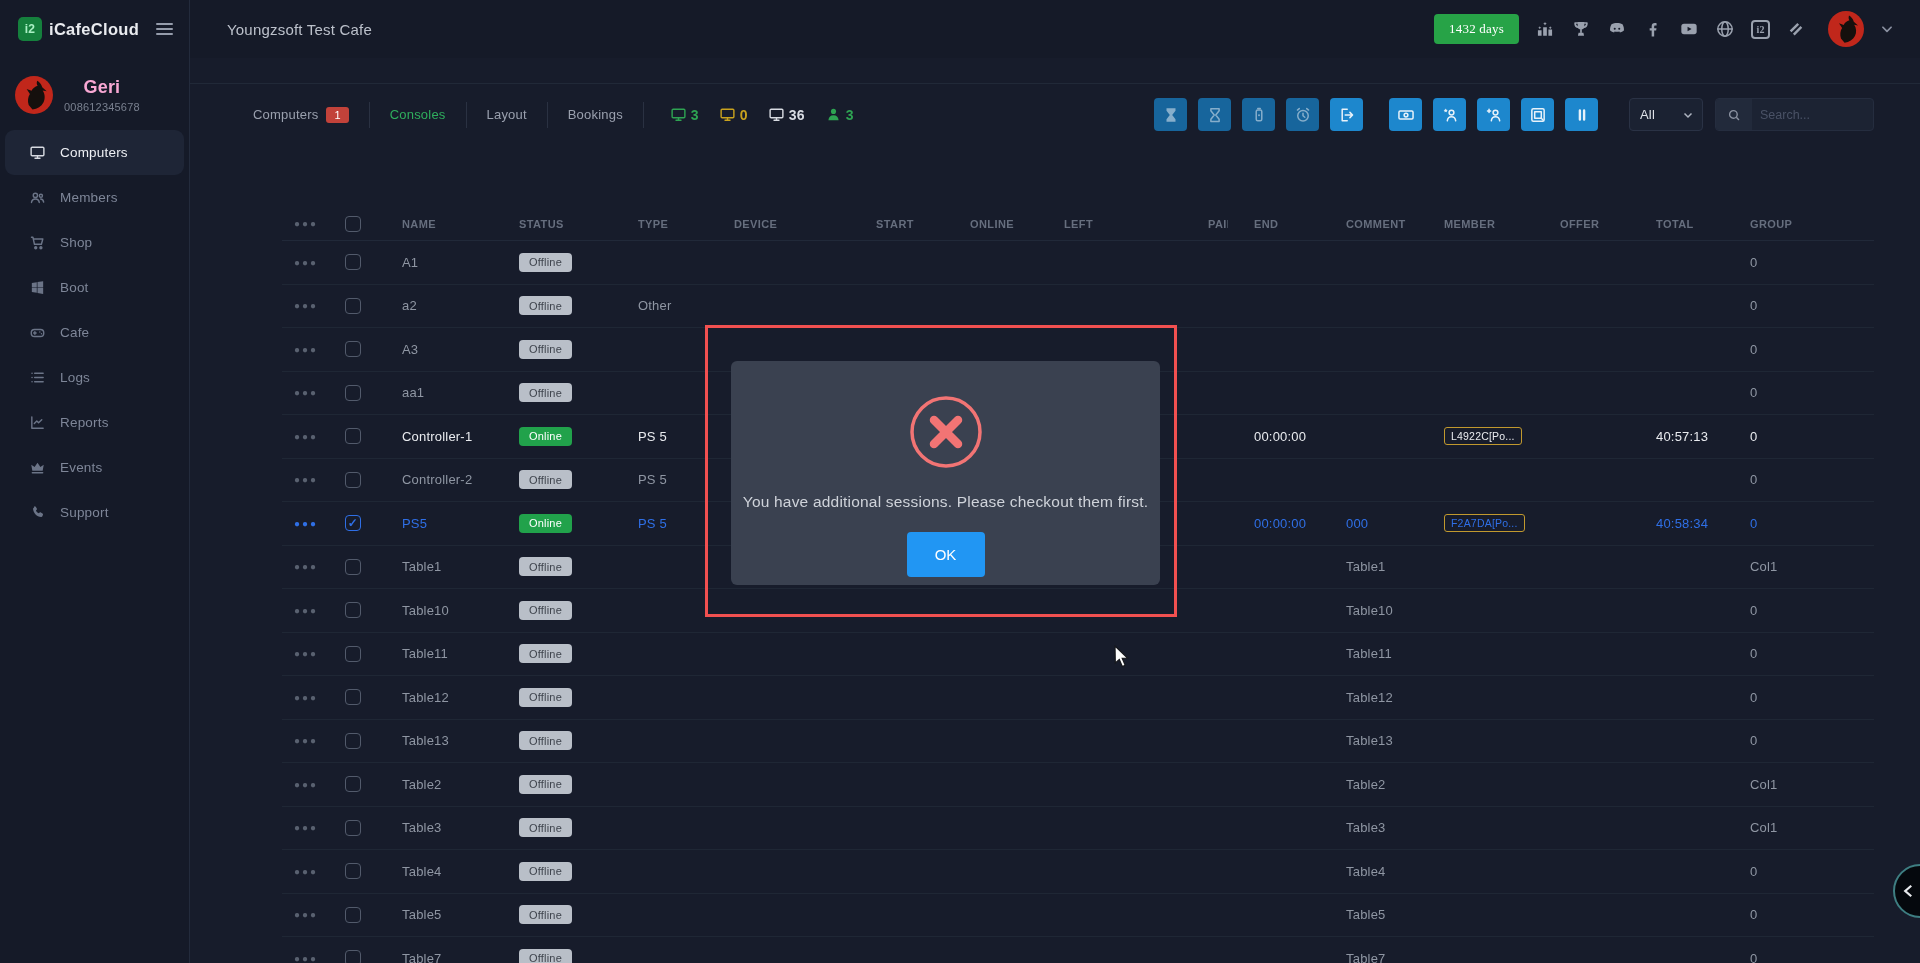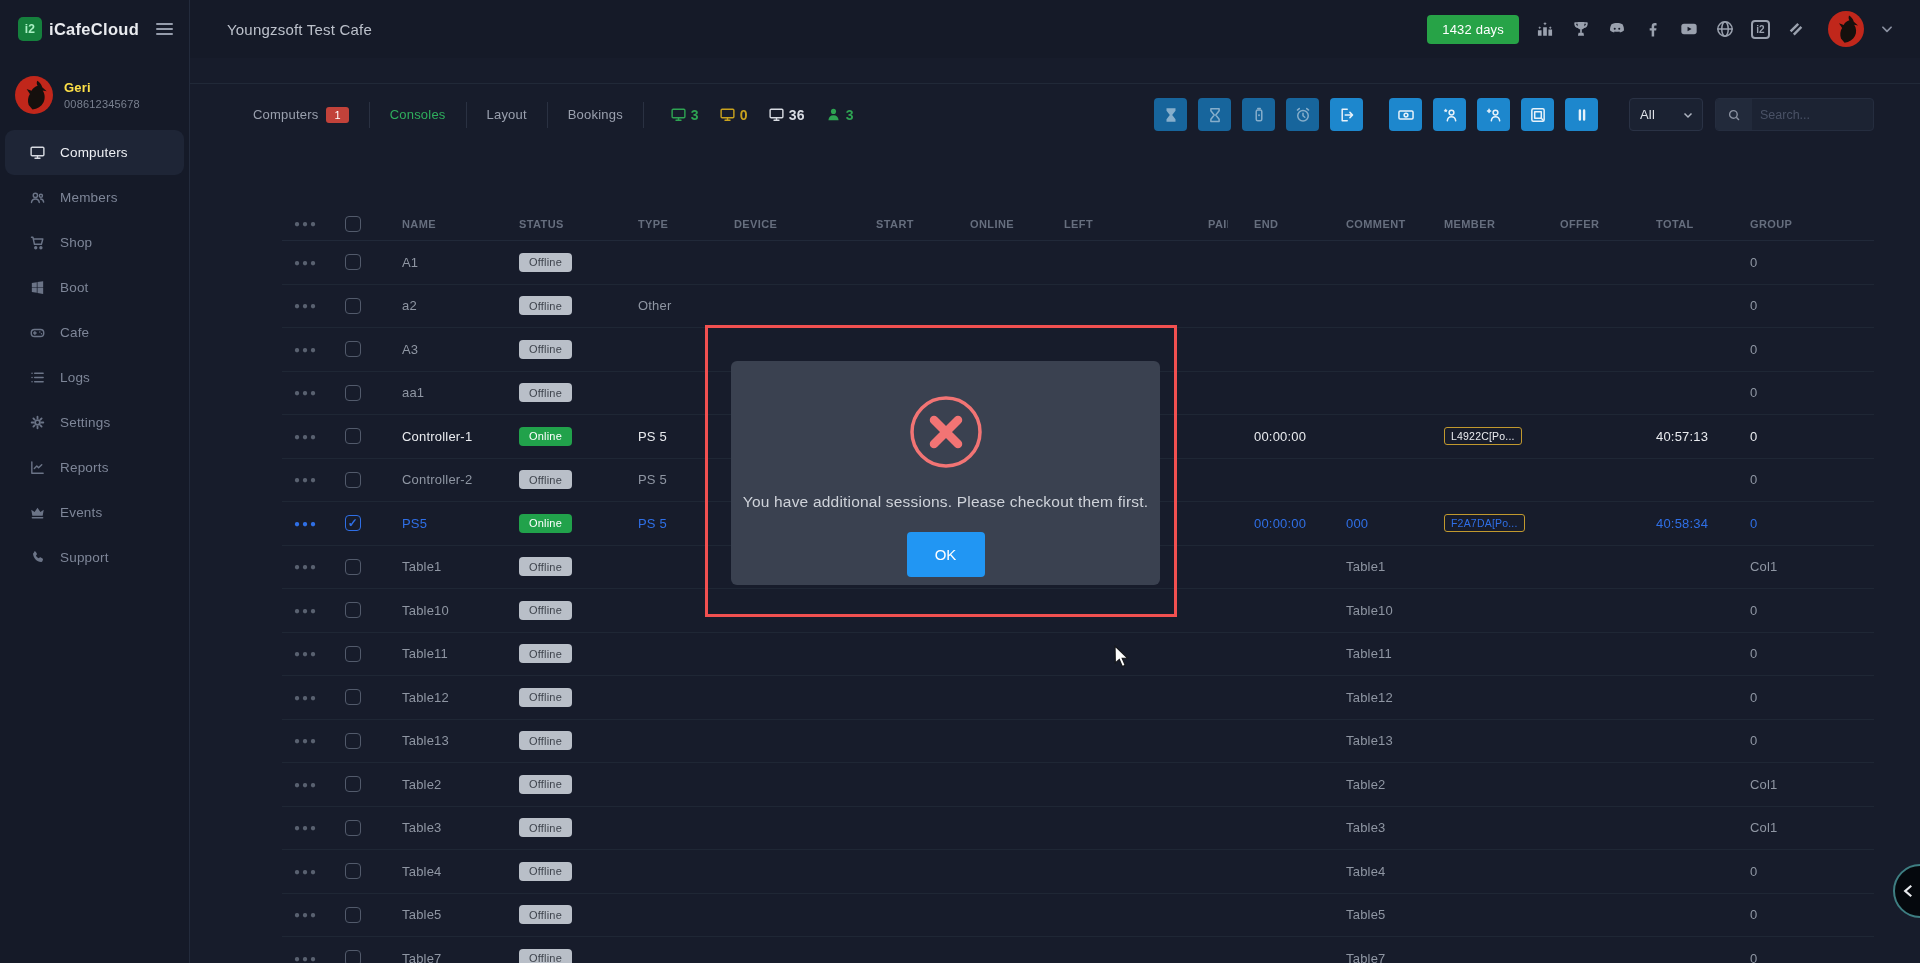--- a/index.html
+++ b/index.html
@@ -10,32 +10,32 @@
   
   .sidebar { width:190px; height:963px; background:#151a28; border-right:1px solid #232b3c; flex:none; }
   .logo-row { height:58px; display:flex; align-items:center; padding:0 16px 0 18px; }
   .logo { display:flex; align-items:center; gap:7px; }
   .logo-badge { width:24px; height:24px; background:#15803d; border-radius:5px; color:#a9f0c4; font-size:12px; font-weight:bold; display:flex; align-items:center; justify-content:center; }
   .logo-text { color:#e9ebef; font-size:16.5px; font-weight:bold; letter-spacing:.3px; }
   .hamburger { margin-left:auto; background:none; border:none; color:#959cab; cursor:pointer; display:flex; flex-direction:column; gap:3px; }
   .hamburger i { display:block; width:17px; height:2px; background:#959cab; border-radius:1px; }
   .user-block { display:flex; align-items:center; gap:11px; padding:18px 0 16px 15px; }
   .user-avatar { width:38px; height:38px; flex:none; }
-  .user-name { color:#fde047; font-size:13px; font-weight:bold; }
+  .user-name { color:#f9a8d4; font-size:18px; font-weight:bold;text-align:center; }
   .user-phone { color:#79808f; font-size:11px; margin-top:3px; }
   .nav-item { height:45px; display:flex; align-items:center; gap:14px; padding-left:24px; color:#7e8698; font-size:13.5px; cursor:pointer; margin:0 5px; border-radius:9px; }
   .nav-item svg { width:17px; height:17px; color:#6b7487; flex:none; }
   .nav-item.active { background:#1e2536; color:#eef0f4; }
   .nav-item.active svg { color:#d7dae1; }
 
   
   .main { flex:1; display:flex; flex-direction:column; background:#171c2b; min-width:0; }
   .topbar { height:58px; background:#151a28; display:flex; align-items:center; padding:0 26px 0 37px; flex:none; }
   .page-title { color:#bcc1cb; font-size:15px; }
-  .topbar-right { margin-left:auto; display:flex; align-items:center; gap:16px; }
+  .topbar-right { margin-left:auto; display:flex; align-items:center; gap:16px;font-family:Liberation Serif, serif; }
   .days-badge { background:#27a347; color:#fff; font-size:13px; padding:7px 15px; border-radius:4px; cursor:pointer; }
   .hd-ic { width:20px; height:20px; color:#9aa1ae; display:inline-flex; cursor:pointer; }
   .hd-ic svg { width:20px; height:20px; }
   .icafe-sq { width:19px; height:19px; border-radius:4px; color:#9aa1ae; font-size:10px; font-weight:bold; display:inline-flex; align-items:center; justify-content:center; border:2px solid #9aa1ae; cursor:pointer; }
   .top-avatar { width:36px; height:36px; margin-left:6px; cursor:pointer; }
   .chev-down { color:#8a90a0; width:14px; height:14px; cursor:pointer; }
 
   
   .content { position:relative; flex:1; }
   .top-divider { border-top:1px solid #212938; margin-top:25px; }
@@ -172,29 +172,20 @@
               <path d="M8 6h12M8 12h12M8 18h12"></path>
               <circle cx="4.3" cy="6" r="1.1" fill="currentColor" stroke="none"></circle>
               <circle cx="4.3" cy="12" r="1.1" fill="currentColor" stroke="none"></circle>
               <circle cx="4.3" cy="18" r="1.1" fill="currentColor" stroke="none"></circle>
             </svg>
           </span>
           <span>Logs</span>
         </div>
         <div class="nav-item">
           <span style="display: inline-flex;">
-            <svg viewBox="0 0 24 24" fill="none" stroke="currentColor" stroke-width="2.6" stroke-linecap="round" stroke-linejoin="round" style="width: 17px; height: 17px;">
-              <circle cx="12" cy="12" r="3.4"></circle>
-              <path d="M12 3.8v2.4M12 17.8v2.4M3.8 12h2.4M17.8 12h2.4M6.2 6.2l1.7 1.7M16.1 16.1l1.7 1.7M17.8 6.2l-1.7 1.7M7.9 16.1l-1.7 1.7"></path>
-            </svg>
-          </span>
-          <span>Settings</span>
-        </div>
-        <div class="nav-item">
-          <span style="display: inline-flex;">
             <svg viewBox="0 0 24 24" fill="none" stroke="currentColor" stroke-width="2" stroke-linecap="round" stroke-linejoin="round" style="width: 17px; height: 17px;">
               <path d="M4 4v16h16"></path>
               <path d="M7.5 13.5 11 10l2.5 2.5L18 8"></path>
             </svg>
           </span>
           <span>Reports</span>
         </div>
         <div class="nav-item">
           <span style="display: inline-flex;">
             <svg viewBox="0 0 24 24" fill="none" stroke="currentColor" stroke-width="2" stroke-linecap="round" stroke-linejoin="round" style="width: 17px; height: 17px;">

